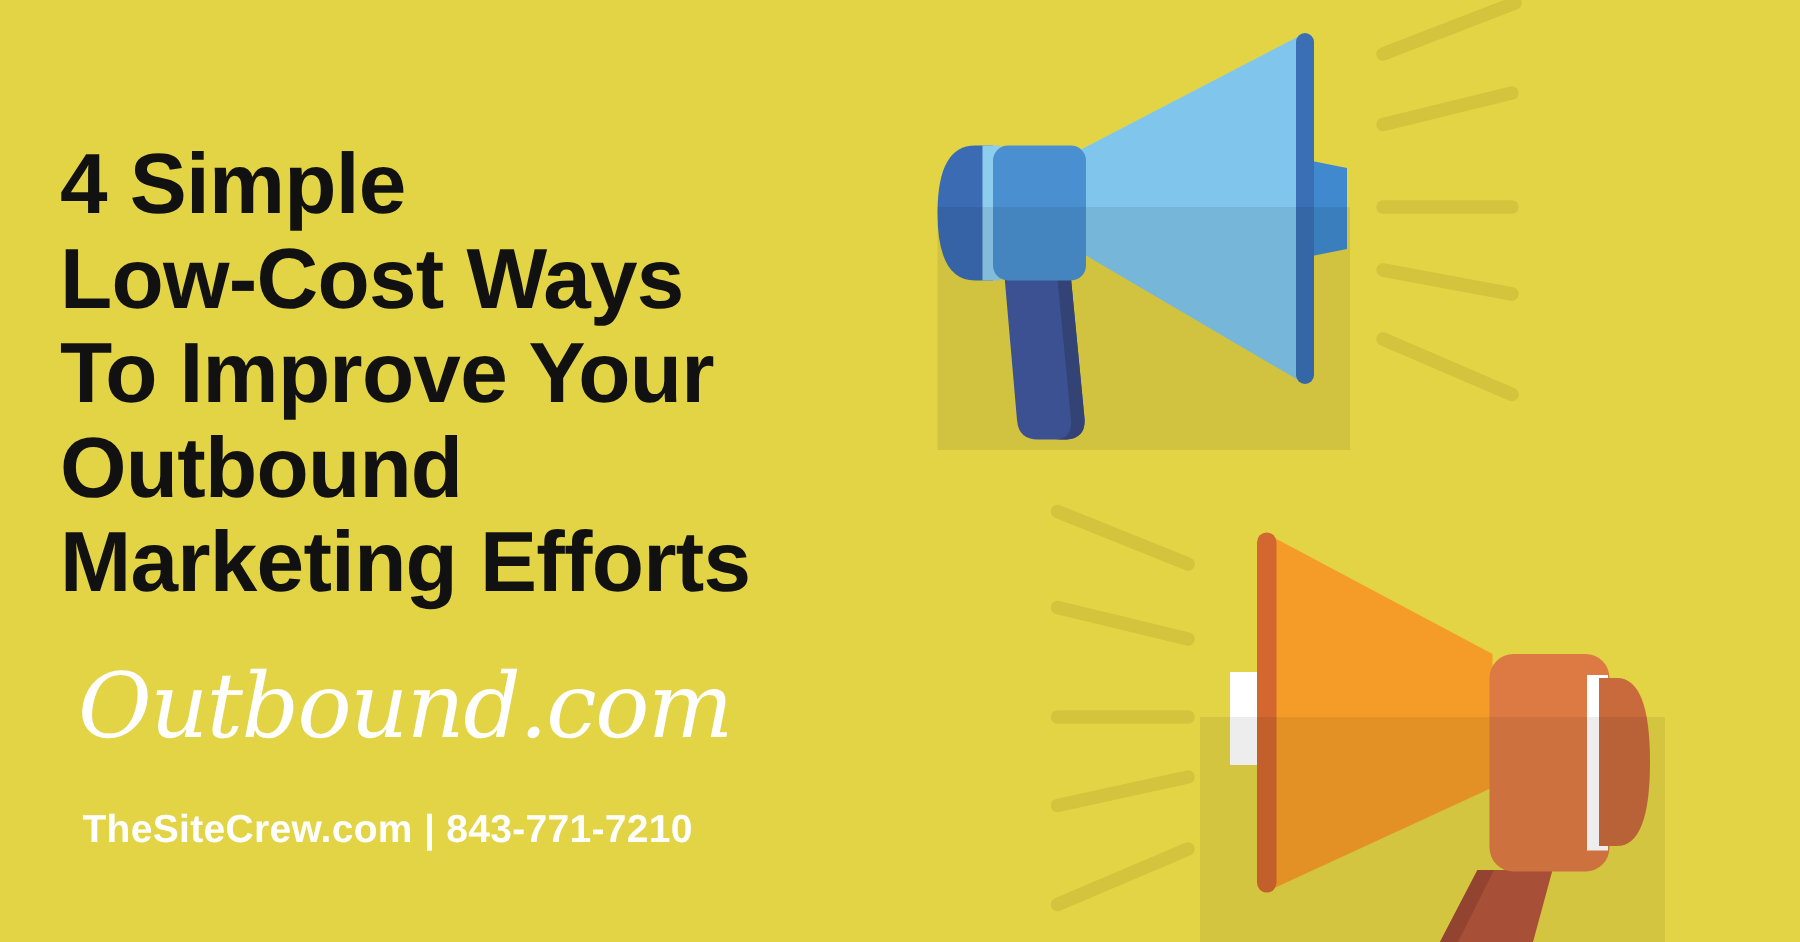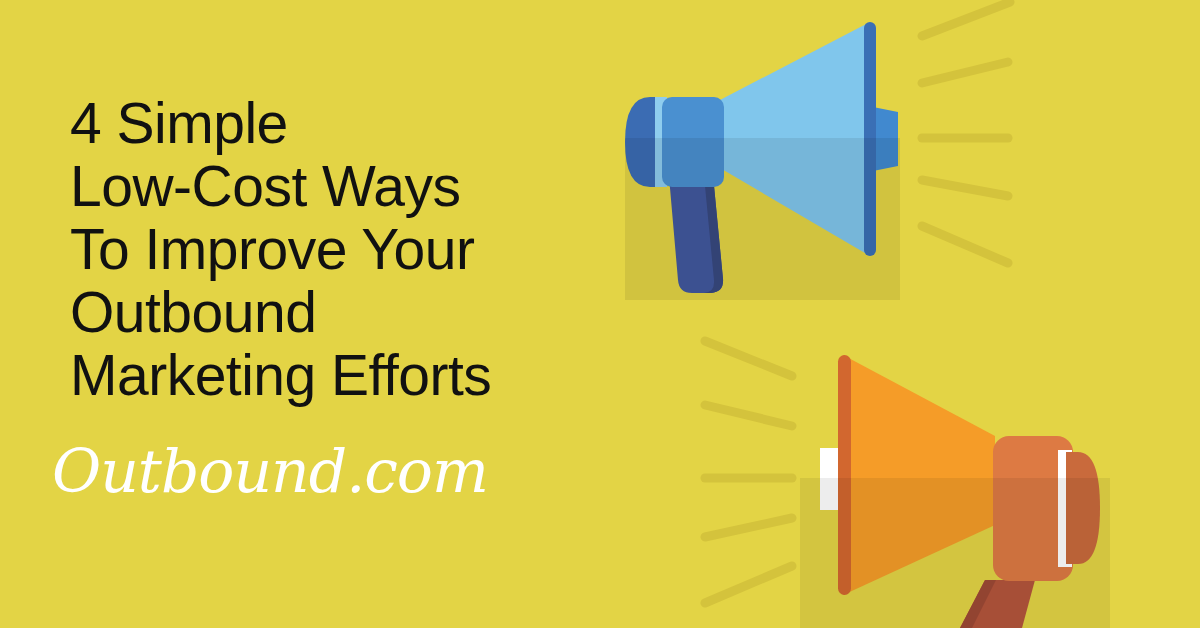--- a/index.html
+++ b/index.html
@@ -12,27 +12,27 @@
     width: 1200px;
     height: 628px;
     overflow: hidden;
     background: #e3d445;
     font-family: "Liberation Sans", sans-serif;
   }
 
   
   #headline {
     position: absolute;
-    left: 70px;
+    left: 40px;
     top: 92px;
     width: 600px;
     margin: 0;
     color: #111111;
     font-family: "Liberation Sans", sans-serif;
-    font-weight: normal;
+    font-weight: bold;
     font-size: 57px;
     line-height: 63px;
     letter-spacing: -0.5px;
     white-space: pre-line;
   }
 
   #logo-script {
     position: absolute;
     left: 52px;
     top: 436px;
@@ -135,14 +135,15 @@
   </svg>
 
   <h1 id="headline">4 Simple
 Low-Cost Ways
 To Improve Your
 Outbound
 Marketing Efforts</h1>
 
   <div id="logo-script">Outbound.com</div>
 
+  <div id="contact-line">TheSiteCrew.com | 843-771-7210</div>
 
 </div>
 
 </body></html>

